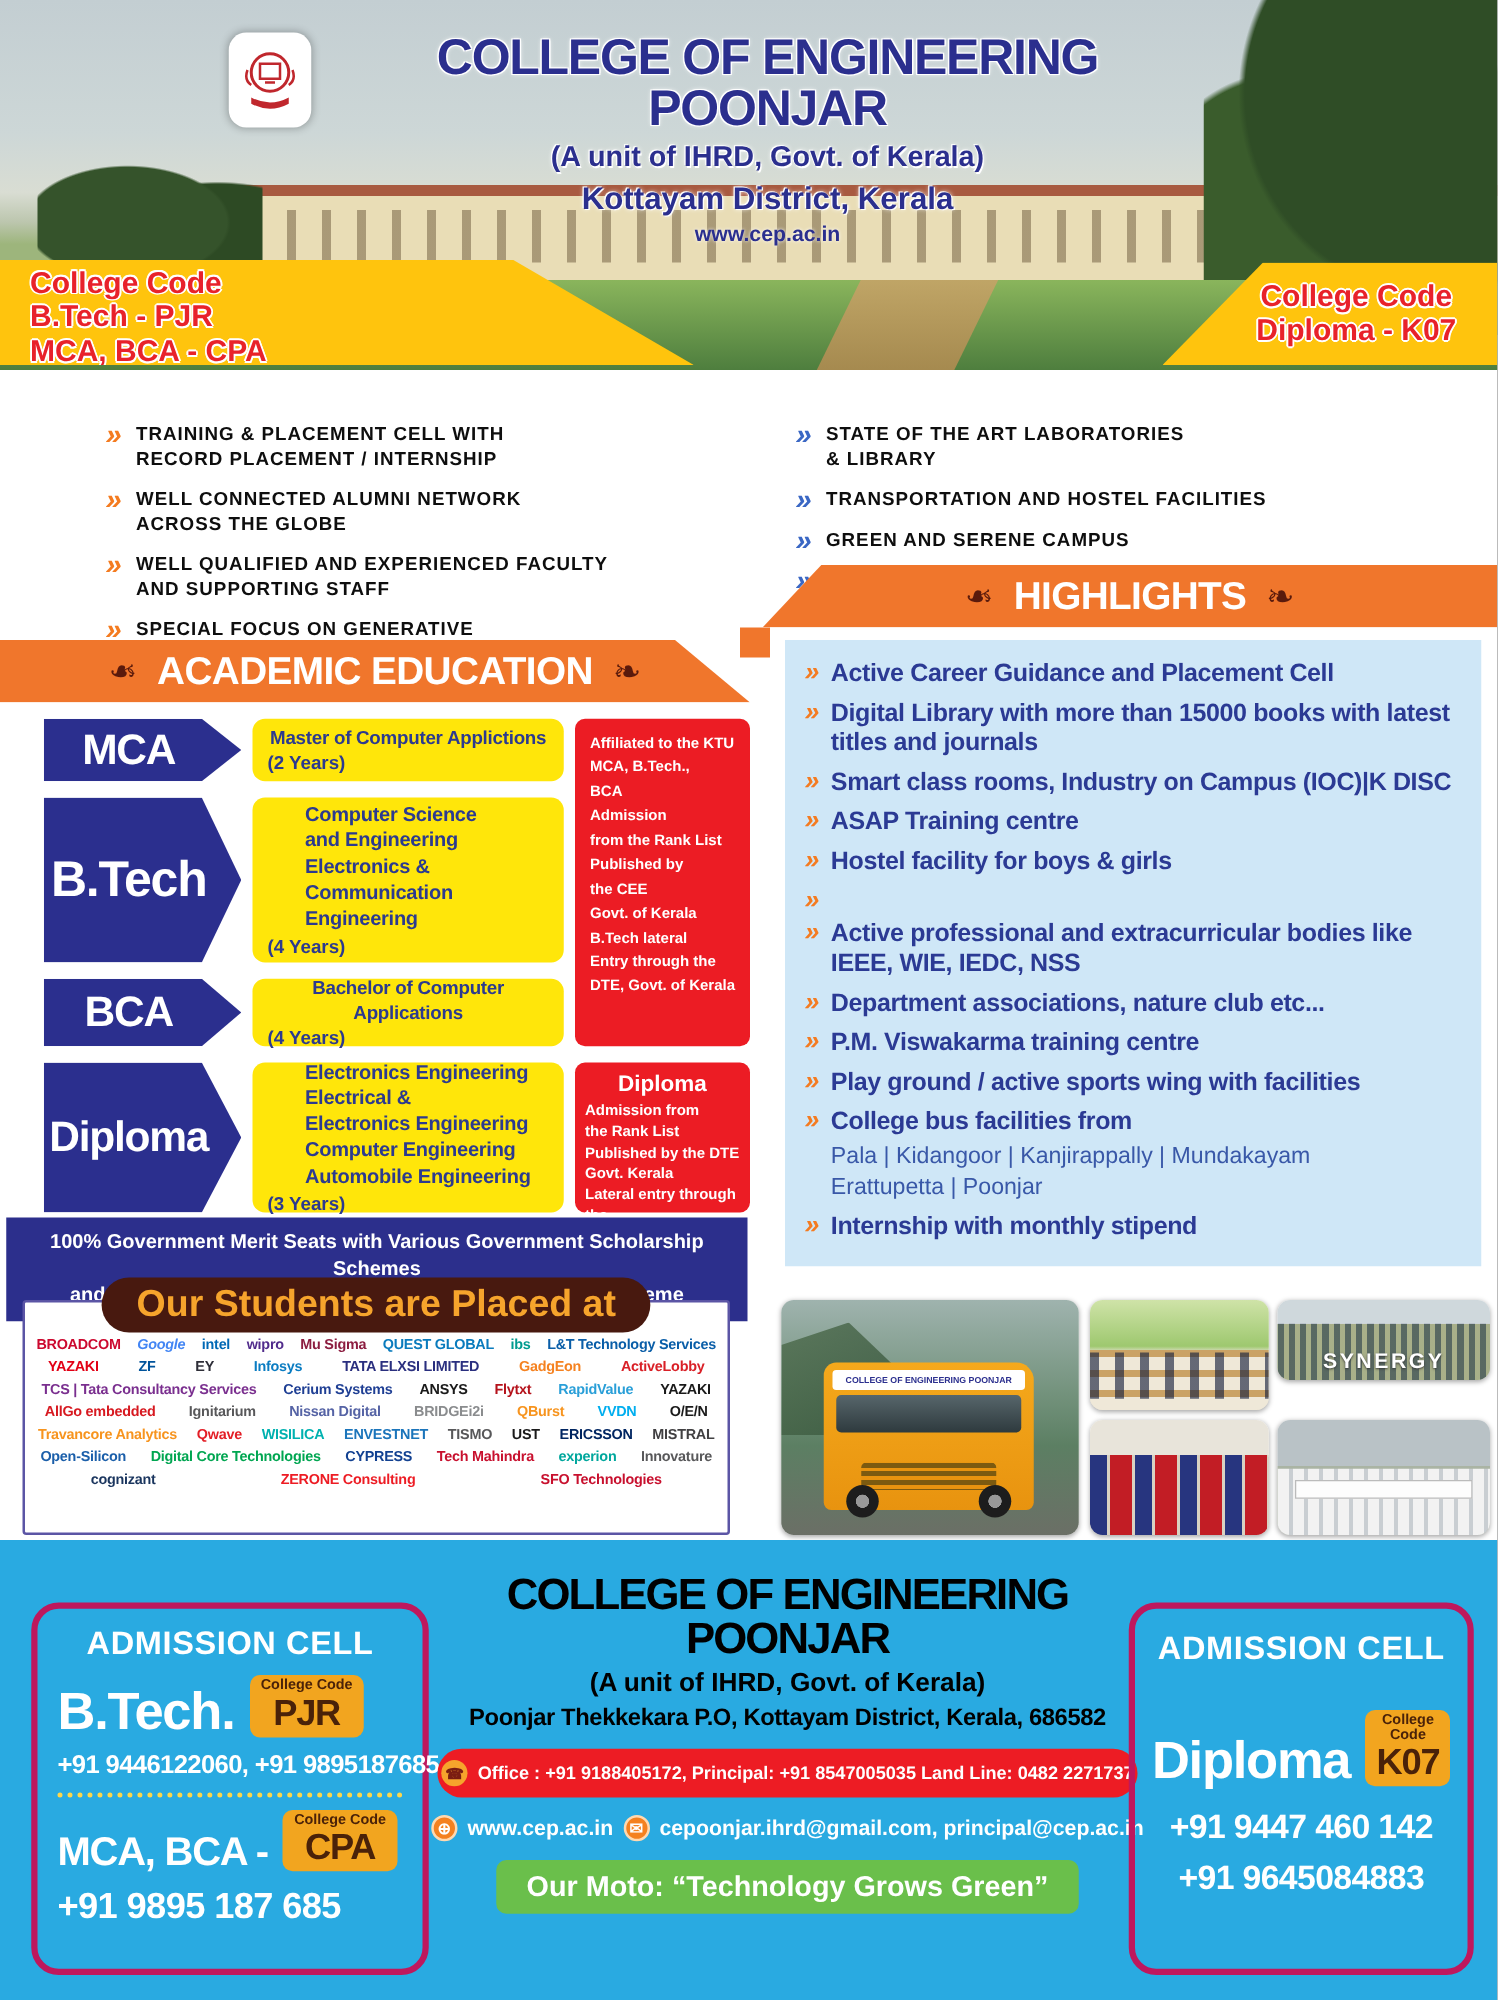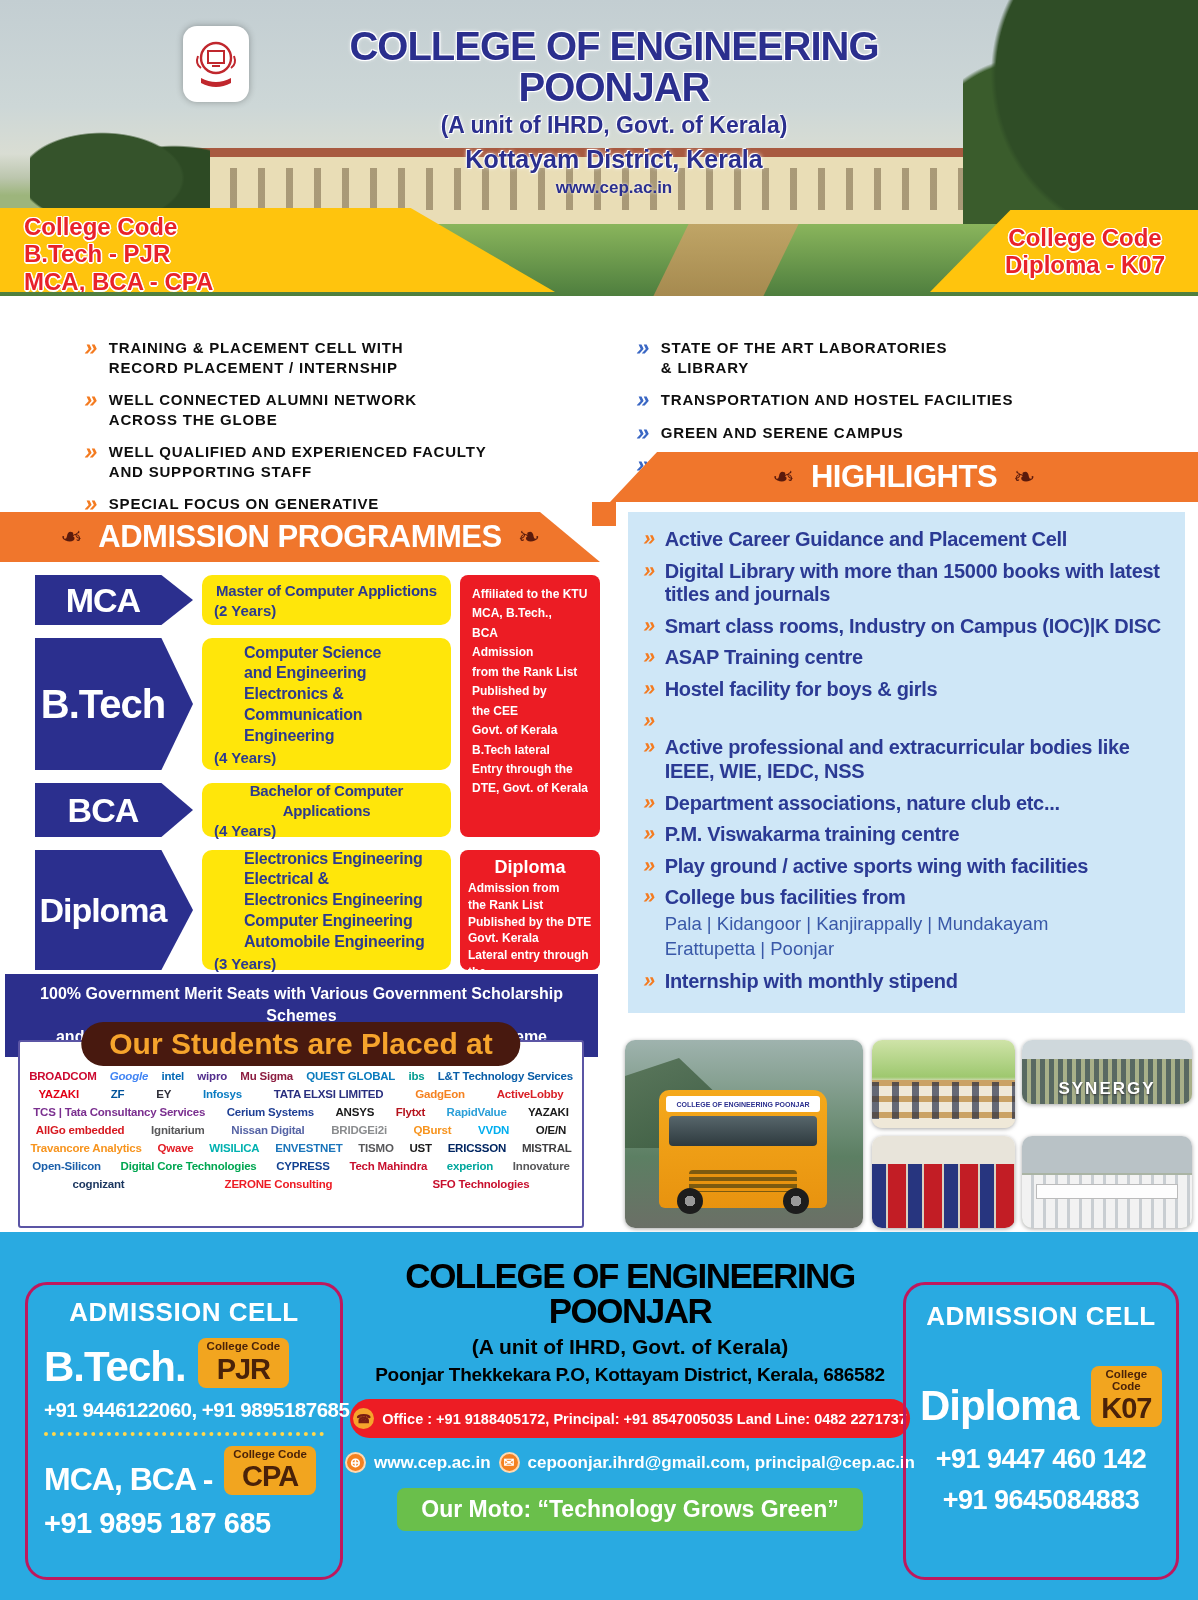--- a/index.html
+++ b/index.html
@@ -119,21 +119,21 @@
         letter-spacing:2px;text-shadow:0 1px 2px #333;}
   .grad-photo{left:872px;top:1136px;width:143px;height:92px;background:linear-gradient(180deg,#e8e4da 0 32%,#cfc8b8 32%);}
   .gowns{position:absolute;bottom:0;height:70%;width:100%;
         background:repeating-linear-gradient(90deg,#27357f 0 14px,#d8d2c2 14px 16px,#c21d25 16px 34px,#d8d2c2 34px 36px);}
   .group-photo{left:1022px;top:1136px;width:170px;height:92px;background:linear-gradient(180deg,#b9c2c6 0 40%,#aab4a4 40%);}
   .people{position:absolute;bottom:0;height:58%;width:100%;
         background:repeating-linear-gradient(90deg,#f2f2f2 0 9px,#c9ced2 9px 12px);}
   .pbanner{position:absolute;bottom:32%;left:8%;right:8%;height:13px;background:#fdfdfd;border:1px solid #bbb;}
   
   .footer{position:absolute;left:0;top:1232px;width:1198px;height:368px;background:#29aae1;z-index:2;}
-  .cell{position:absolute;border:3px solid #be185d;border-radius:22px;color:#fff;box-sizing:border-box;}
+  .cell{position:absolute;border:5px solid #be185d;border-radius:22px;color:#fff;box-sizing:border-box;}
   .cell-l{left:25px;top:50px;width:318px;height:298px;padding:12px 16px;}
   .cell-r{left:903px;top:50px;width:276px;height:298px;padding:16px 14px;text-align:center;}
   .cell-title{text-align:center;font-size:26px;font-weight:800;letter-spacing:.5px;}
   .deg-row{display:flex;align-items:flex-end;gap:12px;margin-top:10px;}
   .deg{font-size:42px;font-weight:800;letter-spacing:-1px;line-height:1;}
   .deg2{font-size:32px;font-weight:800;letter-spacing:-1px;line-height:1;}
   .badge{background:#f2a51f;border-radius:8px;padding:3px 9px 4px;text-align:center;color:#4a2209;line-height:1;}
   .badge .bc-top{font-size:11.5px;font-weight:800;}
   .badge .bc-code{font-size:29px;font-weight:900;margin-top:2px;letter-spacing:-1px;}
   .phones{font-size:20.5px;font-weight:800;letter-spacing:-.5px;margin-top:10px;white-space:nowrap;}
@@ -238,21 +238,21 @@
     </li>
       <li class="feat">
       <span class="arr">»</span>
       <span class="ftxt">MANDATORY PLACEMENT TRAINING
 FOR ALL THE STUDENTS</span>
     </li>
     </ul>
 
   <div class="sec-head acad-head">
     <span class="flr flip">❧</span>
-    <span class="t">ADMISSION PROGRAMMES</span>
+    <span class="t">ACADEMIC EDUCATION</span>
     <span class="flr">❧</span>
   </div>
   <div class="deco-sq"></div>
 
   <div class="prog-grid">
     <div class="plabel">MCA</div>
     <div class="pbox center">
       <div class="pdesc">Master of Computer Applictions</div>
       <div class="pyears">(2 Years)</div>
     </div>

